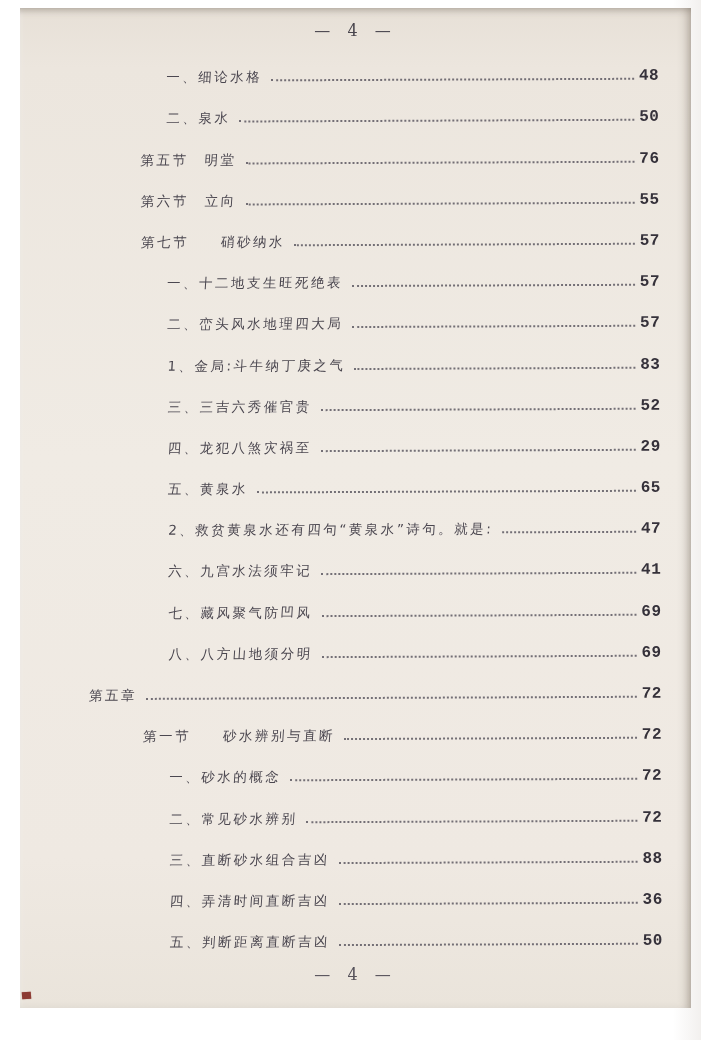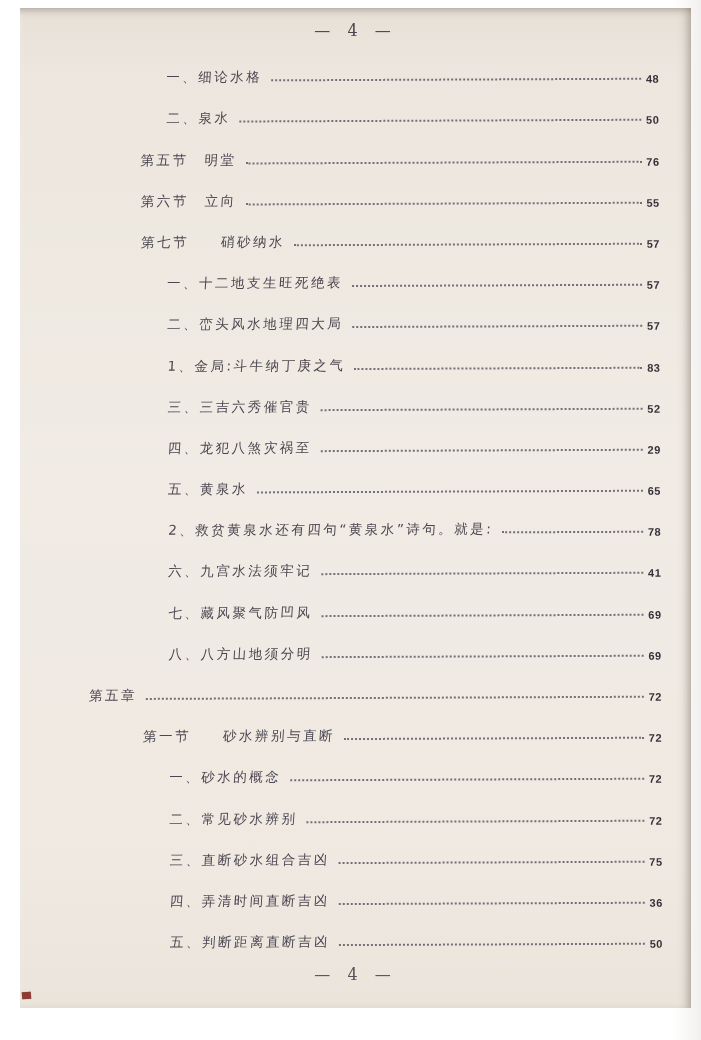--- a/index.html
+++ b/index.html
@@ -49,26 +49,26 @@
     padding-bottom:2px;
   }
   .leader{
     flex:1;
     border-bottom:2px dotted #5e5a63;
     margin:0 5px 7px 9px;
     min-width:20px;
     opacity:.85;
   }
   .pagenum{
-    font-size:11px;
+    font-size:16px;
     font-weight:700;
     color:#35313a;
     letter-spacing:.5px;
     padding-bottom:2px;
-    font-family:Liberation Sans, sans-serif;
+    font-family:Liberation Mono, monospace;
   }
   .red-mark{
     position:absolute;
     left:2px;bottom:9px;
     width:9px;height:7px;
     background:#8d3b33;
     transform:rotate(-4deg);
     box-shadow:0 0 1px rgba(141,59,51,.6);
   }
 </style>
@@ -131,21 +131,21 @@
           <span class="pagenum">29</span>
         </div>
         <div class="row indent2">
           <span class="label">五、黄泉水</span>
           <span class="leader"></span>
           <span class="pagenum">65</span>
         </div>
         <div class="row indent2">
           <span class="label">2、救贫黄泉水还有四句“黄泉水”诗句。就是:</span>
           <span class="leader"></span>
-          <span class="pagenum">78</span>
+          <span class="pagenum">47</span>
         </div>
         <div class="row indent2">
           <span class="label">六、九宫水法须牢记</span>
           <span class="leader"></span>
           <span class="pagenum">41</span>
         </div>
         <div class="row indent2">
           <span class="label">七、藏风聚气防凹风</span>
           <span class="leader"></span>
           <span class="pagenum">69</span>
@@ -171,21 +171,21 @@
           <span class="pagenum">72</span>
         </div>
         <div class="row indent2">
           <span class="label">二、常见砂水辨别</span>
           <span class="leader"></span>
           <span class="pagenum">72</span>
         </div>
         <div class="row indent2">
           <span class="label">三、直断砂水组合吉凶</span>
           <span class="leader"></span>
-          <span class="pagenum">75</span>
+          <span class="pagenum">88</span>
         </div>
         <div class="row indent2">
           <span class="label">四、弄清时间直断吉凶</span>
           <span class="leader"></span>
           <span class="pagenum">36</span>
         </div>
         <div class="row indent2">
           <span class="label">五、判断距离直断吉凶</span>
           <span class="leader"></span>
           <span class="pagenum">50</span>

